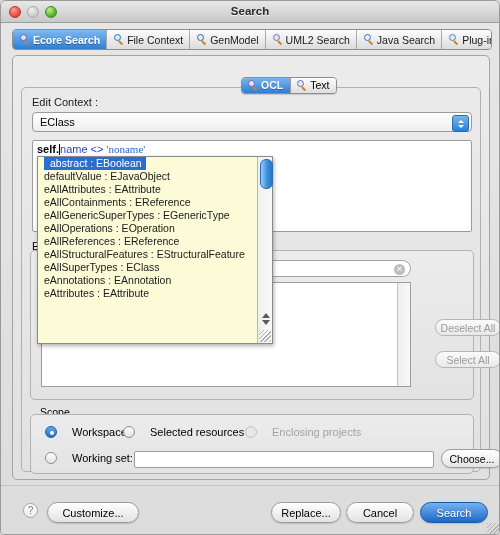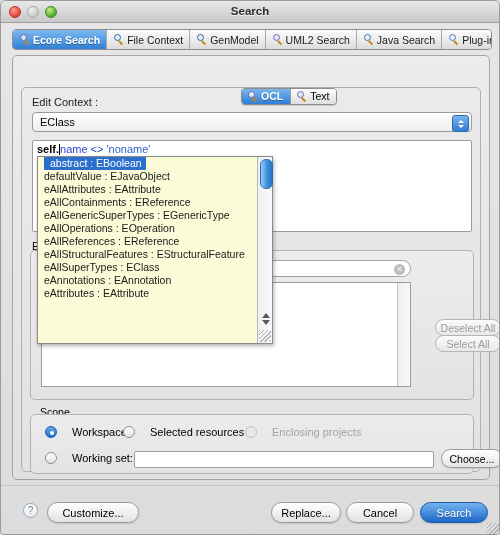--- a/index.html
+++ b/index.html
@@ -71,21 +71,21 @@
 
   
   .panel{
     position:absolute;left:11px;top:32px;width:478px;height:425px;
     border:1px solid #a4a4a4;border-radius:5px;
     background:linear-gradient(#ececec,#e0e0e0);
     box-sizing:border-box;
   }
 
   
-  .segwrap{position:absolute;left:196px;top:32px;z-index:6;padding-left:32px;}
+  .segwrap{position:absolute;left:196px;top:21px;z-index:6;padding-left:32px;}
   .seg{
     display:flex;border:1px solid #8d8d8d;border-radius:4px;overflow:hidden;
     background:#f2f2f2;box-shadow:0 1px 1px rgba(0,0,0,.14);
   }
   .segbtn{
     display:flex;align-items:center;gap:3px;padding:1px 7px 2px 5px;
     font-size:10.5px;background:linear-gradient(#fdfdfd,#dedede);
     border-right:1px solid #9a9a9a;white-space:nowrap;cursor:default;
   }
   .segbtn:last-child{border-right:none;}
@@ -126,21 +126,21 @@
 
   
   .editor{
     position:absolute;left:10px;top:52px;width:440px;height:92px;
     border:1px solid #9b9b9b;background:#fff;box-sizing:border-box;
     border-radius:2px;overflow:hidden;
   }
   .code{position:absolute;left:4px;top:2px;font-size:11px;white-space:nowrap;}
   .c-self{font-weight:bold;color:#000;}
   .c-kw{color:#2a3fd0;}
-  .c-str{color:#2f62c8;}
+  .c-str{color:#2f62c8;font-family:Liberation Serif, serif;}
   .caret{display:inline-block;width:1px;height:11px;background:#000;vertical-align:-2px;}
 
   
   .popup{
     position:absolute;left:36px;top:133px;width:236px;height:188px;z-index:40;
     border:1px solid #8a8a8a;background:#fbfbd8;box-sizing:border-box;
     box-shadow:1px 2px 4px rgba(0,0,0,.3);
   }
   .poplist{position:absolute;left:0;top:0;right:15px;top:0;bottom:0;overflow:hidden;}
   .popitem{height:13px;line-height:13px;padding:0 0 0 6px;font-size:10.5px;color:#1a1a1a;white-space:nowrap;}
@@ -370,21 +370,21 @@
               <span class="lt">EClass</span>
             </div>
             <div class="listrow">
               <span class="cbx"></span>
               <span class="eicon"></span>
               <span class="lt">EClassifier</span>
             </div>
             <div class="list-sb"></div>
           </div>
 
-          <div class="sidebtn" style="top:44px;margin-top:40px;">Select All</div>
+          <div class="sidebtn" style="top:60px;margin-top:40px;">Select All</div>
           <div class="sidebtn" style="top:68px;">Deselect All</div>
         </div>
 
         <div class="scope-lbl">Scope</div>
         <div class="scopegroup">
           <div class="rrow" style="left:14px;top:11px;">
             <span class="radio on"></span>
             <span>Workspace</span>
           </div>
           <div class="rrow" style="left:92px;top:11px;">

